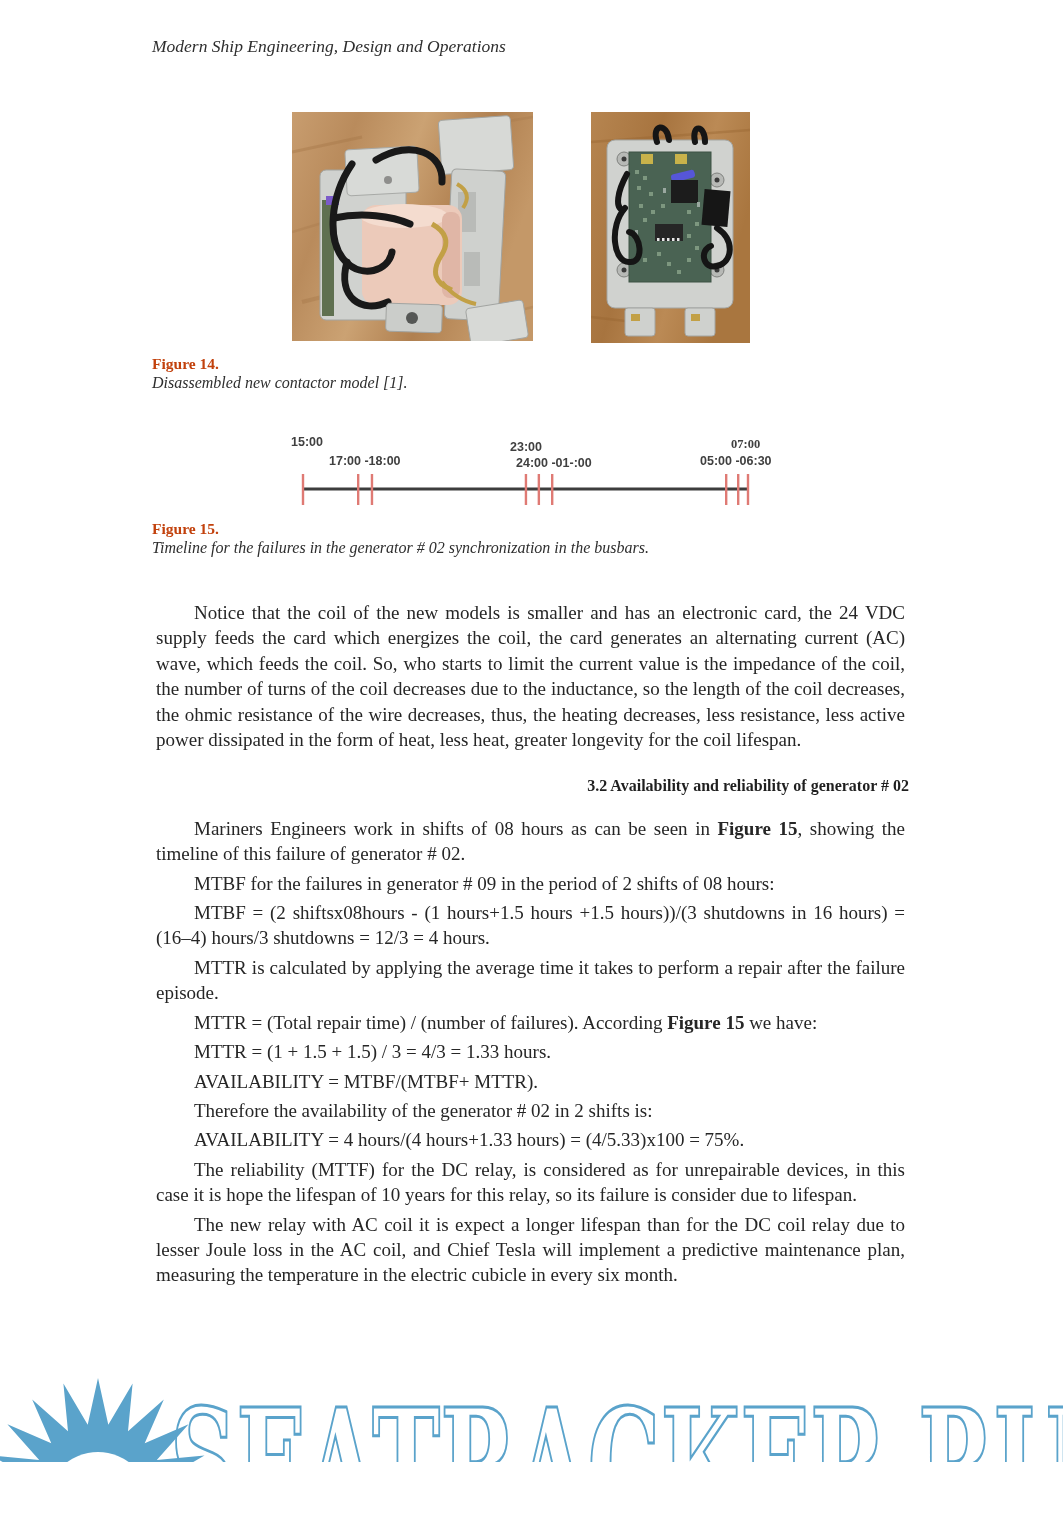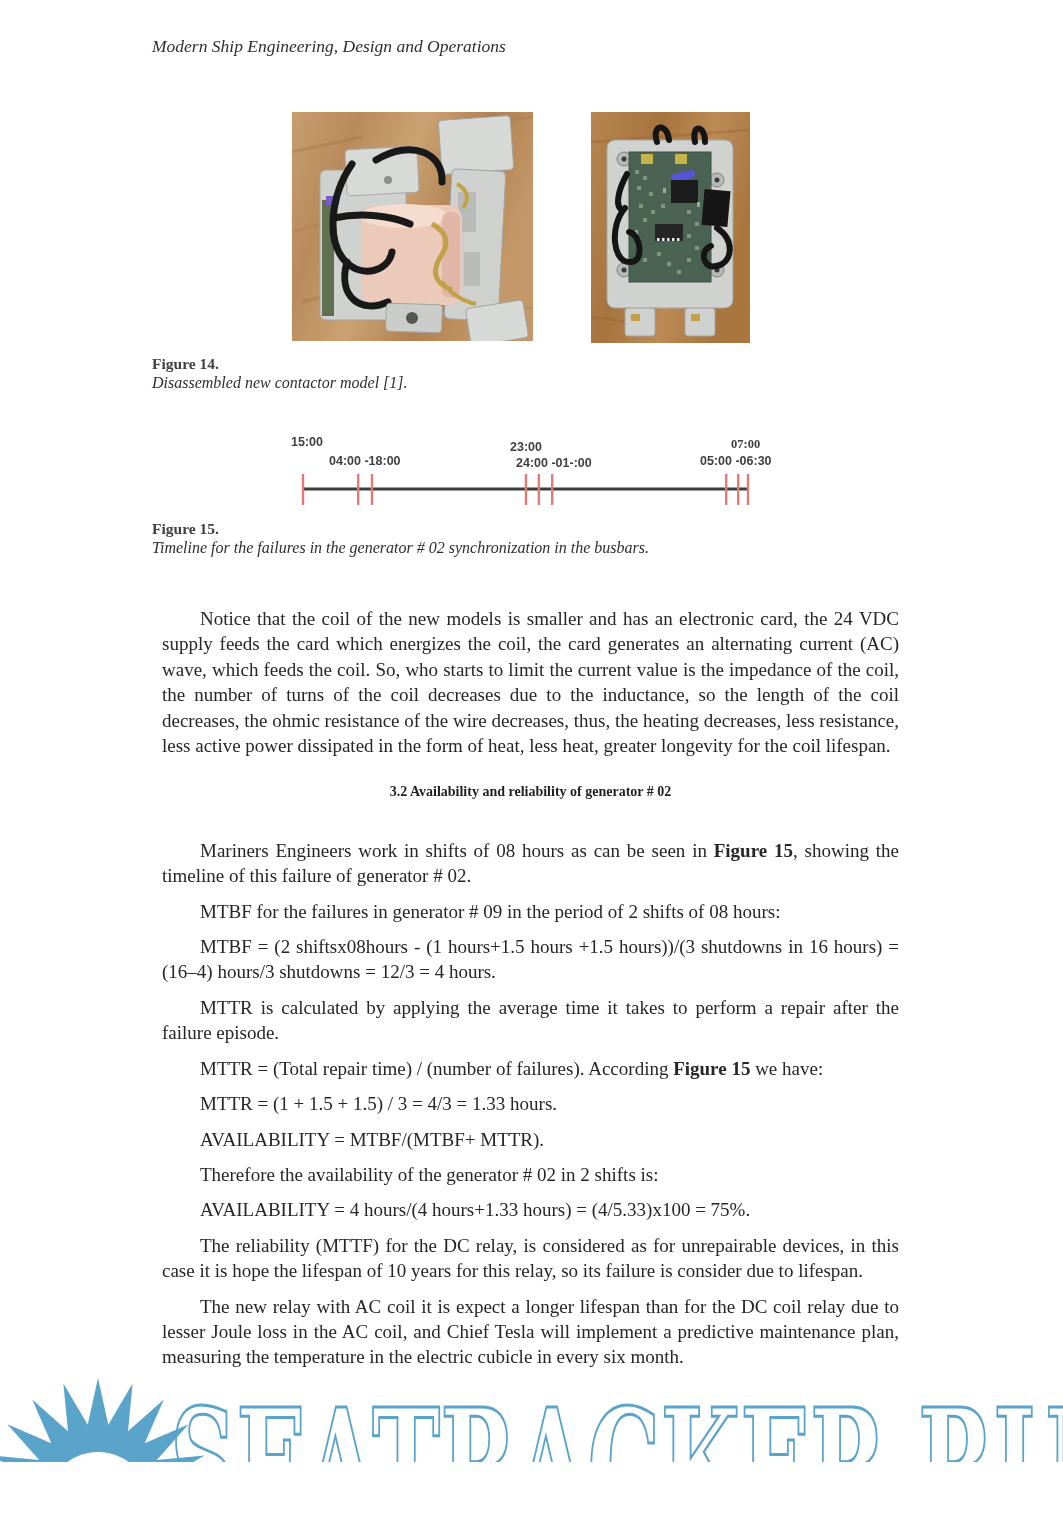--- a/index.html
+++ b/index.html
@@ -1,27 +1,27 @@
 <!DOCTYPE html>
 <html><head>
 <meta charset="utf-8">
 <style>
   html,body{margin:0;padding:0;background:#ffffff;}
   .page{position:relative;width:1063px;height:1462px;background:#ffffff;overflow:hidden;
         font-family:"Liberation Serif", serif;color:#262626;}
   .running-header{position:absolute;left:152px;top:36px;font-style:italic;font-size:17.5px;color:#2e2e2e;}
   .photo{position:absolute;overflow:hidden;}
   .photo svg{display:block;}
-  .fig-label{position:absolute;left:152px;font-weight:bold;font-size:15.5px;color:#404040;}
+  .fig-label{position:absolute;left:152px;font-weight:bold;font-size:15.5px;color:#c2410c;}
   .fig-caption{position:absolute;left:152px;font-style:italic;font-size:16px;color:#2e2e2e;}
   .timeline-svg{position:absolute;left:285px;top:430px;}
   .tl-label{position:absolute;font-family:"Liberation Sans", sans-serif;font-size:12.5px;font-weight:600;color:#404040;white-space:nowrap;}
   .body-text{position:absolute;left:152px;top:596px;width:757px;font-size:19px;line-height:25.4px;text-align:justify;}
-  .body-text p{margin:10px;text-indent:38px;}
-  .body-text h2{font-size:14px;font-weight:bold;margin:21px 0 33px 0;text-align:center;color:#1f1f1f;}
+  .body-text p{margin:4px;text-indent:38px;}
+  .body-text h2{font-size:16px;font-weight:bold;margin:21px 0 17px 0;text-align:right;color:#1f1f1f;}
   .page-number{position:absolute;left:152px;top:1458px;font-weight:bold;font-size:17px;color:#0f172a;z-index:7;text-align:right;}
   .watermark{position:absolute;left:170px;top:1388px;width:1560px;height:158px;
              font-family:"DejaVu Serif", serif;font-weight:bold;font-size:158px;line-height:158px;
              white-space:nowrap;transform:scaleX(0.58);transform-origin:0 0;z-index:6;pointer-events:none;}
   .watermark span{position:absolute;left:0;top:0;}
   .wm-outline{color:transparent;-webkit-text-stroke:3px var(--wm,#5aa3cb);clip-path:inset(0 0 52% 0);}
   .wm-solid{color:var(--wm,#5aa3cb);clip-path:inset(48% 0 0 0);}
   .sun-logo{position:absolute;left:-20px;top:1378px;z-index:6;}
 </style>
 </head>
@@ -172,21 +172,21 @@
         <line x1="86.975" x2="86.975" y1="44" y2="75" stroke="#df7a74" stroke-width="2.4"></line>
         <line x1="240.945" x2="240.945" y1="44" y2="75" stroke="#df7a74" stroke-width="2.4"></line>
         <line x1="253.85000000000002" x2="253.85000000000002" y1="44" y2="75" stroke="#df7a74" stroke-width="2.4"></line>
         <line x1="267.20000000000005" x2="267.20000000000005" y1="44" y2="75" stroke="#df7a74" stroke-width="2.4"></line>
         <line x1="441.195" x2="441.195" y1="44" y2="75" stroke="#df7a74" stroke-width="2.4"></line>
         <line x1="453.21" x2="453.21" y1="44" y2="75" stroke="#df7a74" stroke-width="2.4"></line>
         <line x1="463" x2="463" y1="44" y2="75" stroke="#df7a74" stroke-width="2.4"></line>
       </g>
   </svg>
   <div class="tl-label" style="left:291px;top:435px;">15:00</div>
-  <div class="tl-label" style="left:329px;top:454px;">04:00 -18:00</div>
+  <div class="tl-label" style="left:329px;top:454px;">17:00 -18:00</div>
   <div class="tl-label" style="left:510px;top:440px;text-align:right;">23:00</div>
   <div class="tl-label" style="left:516px;top:456px;">24:00 -01-:00</div>
   <div class="tl-label" style="left:731px;top:437px;font-family:Liberation Serif, serif;">07:00</div>
   <div class="tl-label" style="left:700px;top:454px;">05:00 -06:30</div>
 
   <div class="fig-label" style="top:520px;">Figure 15.</div>
   <div class="fig-caption" style="top:539px;">Timeline for the failures in the generator # 02 synchronization in the busbars.</div>
 
   <div class="body-text">
     <p>Notice that the coil of the new models is smaller and has an electronic card, the 24 VDC supply feeds the card which energizes the coil, the card generates an alternating current (AC) wave, which feeds the coil. So, who starts to limit the current value is the impedance of the coil, the number of turns of the coil decreases due to the inductance, so the length of the coil decreases, the ohmic resistance of the wire decreases, thus, the heating decreases, less resistance, less active power dissipated in the form of heat, less heat, greater longevity for the coil lifespan.</p>

